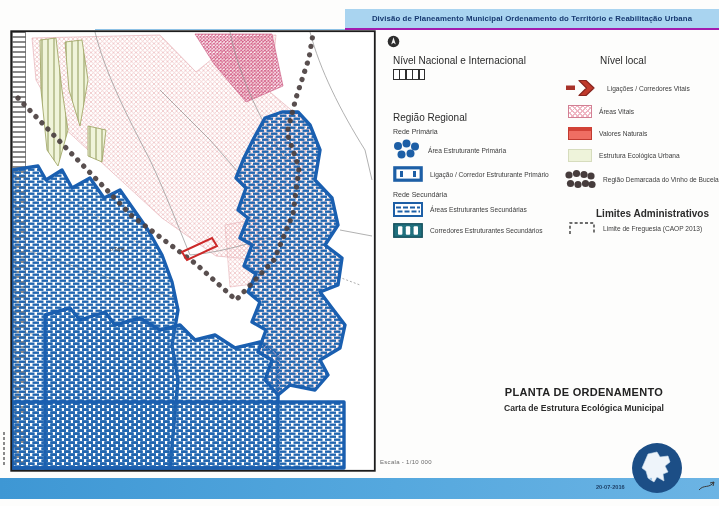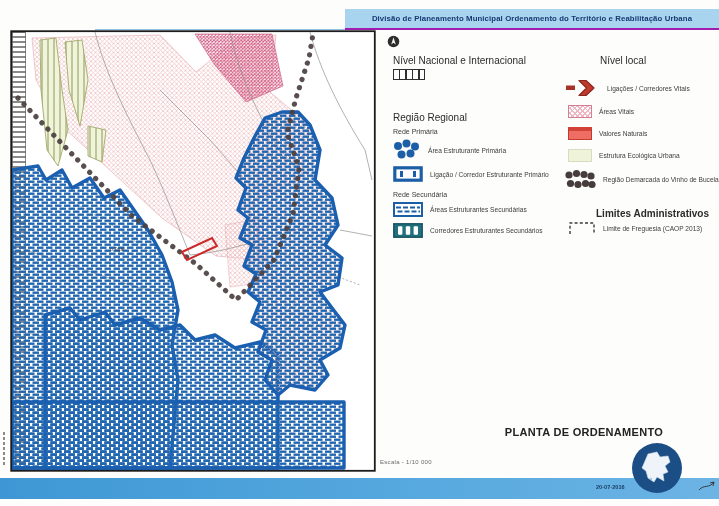--- a/index.html
+++ b/index.html
@@ -28,21 +28,21 @@
   .sw{box-sizing:border-box;flex:0 0 auto;}
   .sw-nat{width:32px;height:11px;border:1.3px solid #2f2f2f;
     background:repeating-linear-gradient(90deg,#fff 0 5px,#2f2f2f 5px 6.4px);}
   .sw-av{width:24px;height:13px;border:1px solid #d27f93;
     background:
       repeating-linear-gradient(45deg,transparent 0 2.6px,#efb6c3 2.6px 3.6px),
       repeating-linear-gradient(-45deg,#fff 0 2.6px,#efb6c3 2.6px 3.6px);}
   .sw-vn{width:24px;height:13px;background:#ef6e63;border:1px solid #c03a30;border-top:4px solid #d24237;}
   .sw-eeu{width:24px;height:13px;background:#eef3da;border:1px solid #d6dcbd;}
   
-  .title-block{left:458px;top:386px;width:252px;text-align:center;margin-top:40px;}
+  .title-block{left:458px;top:386px;width:252px;text-align:center;}
   .title-block .t1{font-size:11px;font-weight:bold;color:#222;letter-spacing:.3px;}
   .title-block .t2{font-size:8.6px;font-weight:bold;color:#2c2c2c;margin-top:5px;}
   .scale{left:380px;top:459px;font-size:6px;color:#6a6a6a;letter-spacing:.3px;}
   
   .band{left:0;top:478px;width:719px;height:21px;
     background:linear-gradient(90deg,#3e97d4 0%,#55a8de 55%,#6cb4e4 100%);}
   .band .date{position:absolute;left:596px;top:6px;font-size:5.6px;font-weight:bold;color:#1d3f66;}
   .scan-mark{left:3px;top:432px;width:2px;height:34px;background:repeating-linear-gradient(#8a8a8a 0 3px,transparent 3px 5px);}
 </style>
 </head>
@@ -227,20 +227,21 @@
 
 <div class="abs lg-item" style="left:568px;top:220px;">
   <svg width="28" height="16" viewBox="0 0 28 16">
     <path d="M2,14 L2,3 L26,3 L26,14" fill="none" stroke="#3c3c3c" stroke-width="1.4" stroke-dasharray="3 2.2"></path>
   </svg>
   <span class="lbl">Limite de Freguesia (CAOP 2013)</span>
 </div>
 
 <div class="abs title-block">
   <div class="t1">PLANTA DE ORDENAMENTO</div>
+  <div class="t2">Carta de Estrutura Ecológica Municipal</div>
 </div>
 
 <div class="abs scale">Escala - 1/10 000</div>
 
 <div class="abs band">
   <span class="date">20-07-2016</span>
 </div>
 
 <svg class="abs" style="left:630px;top:441px;" width="54" height="54" viewBox="0 0 54 54">
   <circle cx="27" cy="27" r="25" fill="#1c4e86"></circle>

